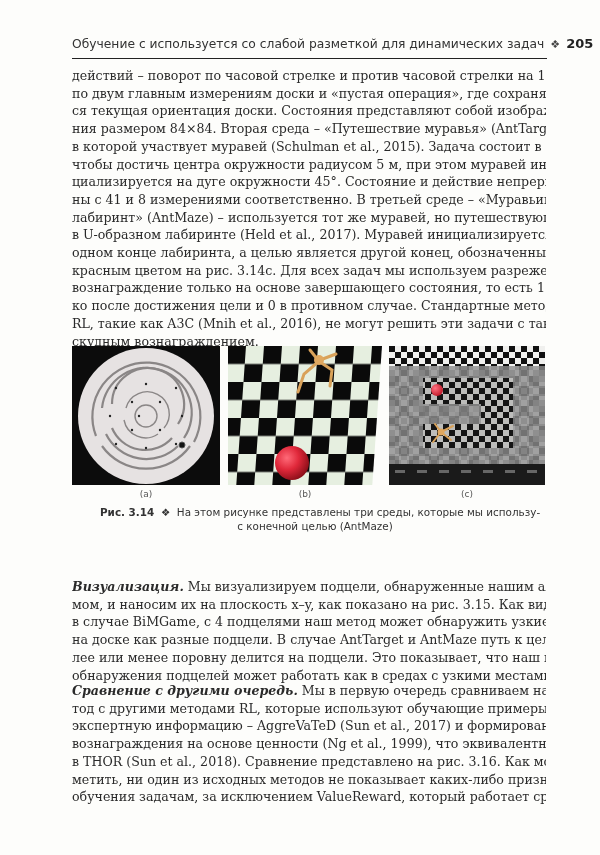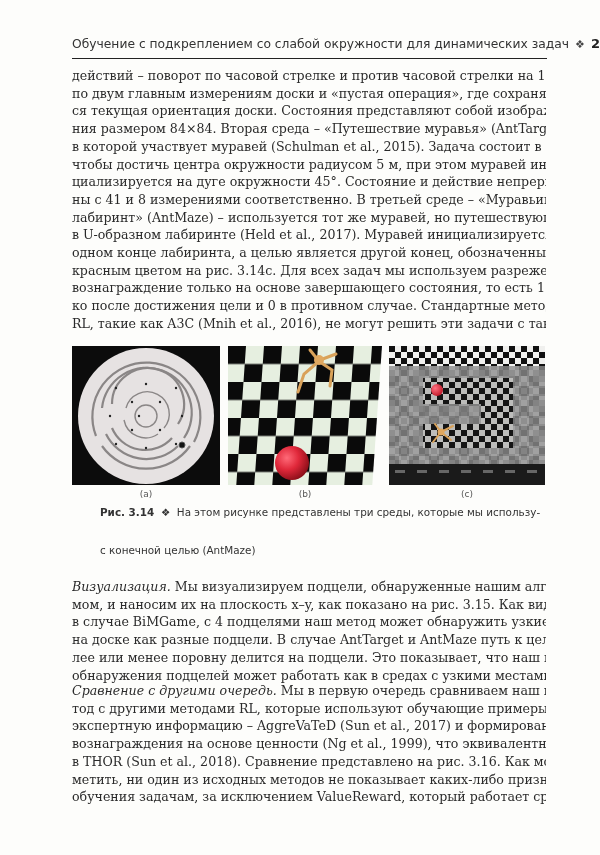--- a/index.html
+++ b/index.html
@@ -8,55 +8,56 @@
     font-family: "DejaVu Sans", sans-serif; font-size: 12.3px; color: #333; text-align: right; white-space: nowrap; }
   .header .diamond { margin: 0 6px; font-size: 11px; color: #444; }
   .header .pageno { font-weight: bold; font-size: 13px; color: #222; }
   .body-text { position: absolute; left: 72px; width: 474px; font-family: "DejaVu Serif", serif; font-size: 12.6px;
     line-height: 17.7px; color: #2a2a2a; text-align: justify; }
   .line { display: block; text-align: justify; text-align-last: justify; white-space: nowrap; overflow: hidden; }
   .line.last { text-align-last: left; }
   #para1 { top: 67px; }
   #para2 { top: 578px; }
   #para3 { top: 682px; }
-  .run-head { font-weight: normal; font-style: italic; }
+  .run-head { font-weight: bold; font-style: italic; }
   .figure { position: absolute; top: 346px; height: 139px; }
   .fig-a { left: 72px; width: 148px; background: #0c0c0c; overflow: hidden; }
   .fig-b { left: 228px; width: 154px; overflow: hidden; }
   .fig-c { left: 389px; width: 156px; overflow: hidden; }
   .sublabel { position: absolute; top: 489px; font-family: "DejaVu Sans", sans-serif; font-size: 9px; color: #555; text-align: center; }
   .caption { position: absolute; left: 100px; width: 430px; top: 505px; font-family: "DejaVu Sans", sans-serif;
     font-size: 10.4px; line-height: 14.2px; color: #333; }
   .caption .cl { display: block; white-space: nowrap; text-align: center; }
-  .caption .cl.center { text-align: left; margin-top: 24px; }
+  .caption .cl.center { text-align: center; }
   .caption .cap-label { font-weight: bold; }
 </style>
 </head>
 <body>
 
 <div class="header">
-  <span>Обучение с подкреплением со слабой окружности для динамических задач</span><span class="diamond">❖</span><span class="pageno">205</span>
+  <span>Обучение с используется со слабой разметкой для динамических задач</span><span class="diamond">❖</span><span class="pageno">205</span>
 </div>
 
 <div class="body-text" id="para1">
   <span class="line">действий – поворот по часовой стрелке и против часовой стрелки на 1°</span>
   <span class="line">по двум главным измерениям доски и «пустая операция», где сохраняет-</span>
   <span class="line">ся текущая ориентация доски. Состояния представляют собой изображе-</span>
   <span class="line">ния размером 84×84. Вторая среда – «Путешествие муравья» (AntTarget),</span>
   <span class="line">в которой участвует муравей (Schulman et al., 2015). Задача состоит в том,</span>
   <span class="line">чтобы достичь центра окружности радиусом 5 м, при этом муравей ини-</span>
   <span class="line">циализируется на дуге окружности 45°. Состояние и действие непрерыв-</span>
   <span class="line">ны с 41 и 8 измерениями соответственно. В третьей среде – «Муравьиный</span>
   <span class="line">лабиринт» (AntMaze) – используется тот же муравей, но путешествующий</span>
   <span class="line">в U-образном лабиринте (Held et al., 2017). Муравей инициализируется на</span>
   <span class="line">одном конце лабиринта, а целью является другой конец, обозначенный</span>
   <span class="line">красным цветом на рис. 3.14с. Для всех задач мы используем разреженное</span>
   <span class="line">вознаграждение только на основе завершающего состояния, то есть 1 толь-</span>
   <span class="line">ко после достижения цели и 0 в противном случае. Стандартные методы</span>
   <span class="line">RL, такие как A3C (Mnih et al., 2016), не могут решить эти задачи с таким</span>
+  <span class="line last">скудным вознаграждением.</span>
 </div>
 
 <div class="figure fig-a">
   <svg width="148" height="139" viewBox="0 0 148 139">
     <rect width="148" height="139" fill="#0c0c0c"></rect>
     <circle cx="74" cy="70" r="68" fill="#e6e2e2"></circle>
     <g fill="none" stroke="#8a8686" stroke-width="2.2">
       <path d="M 24 90 A 54 54 0 1 1 122 96"></path>
       <path d="M 118 100 A 54 54 0 0 1 30 100"></path>
       <path d="M 30 62 A 45 45 0 1 1 112 92"></path>

